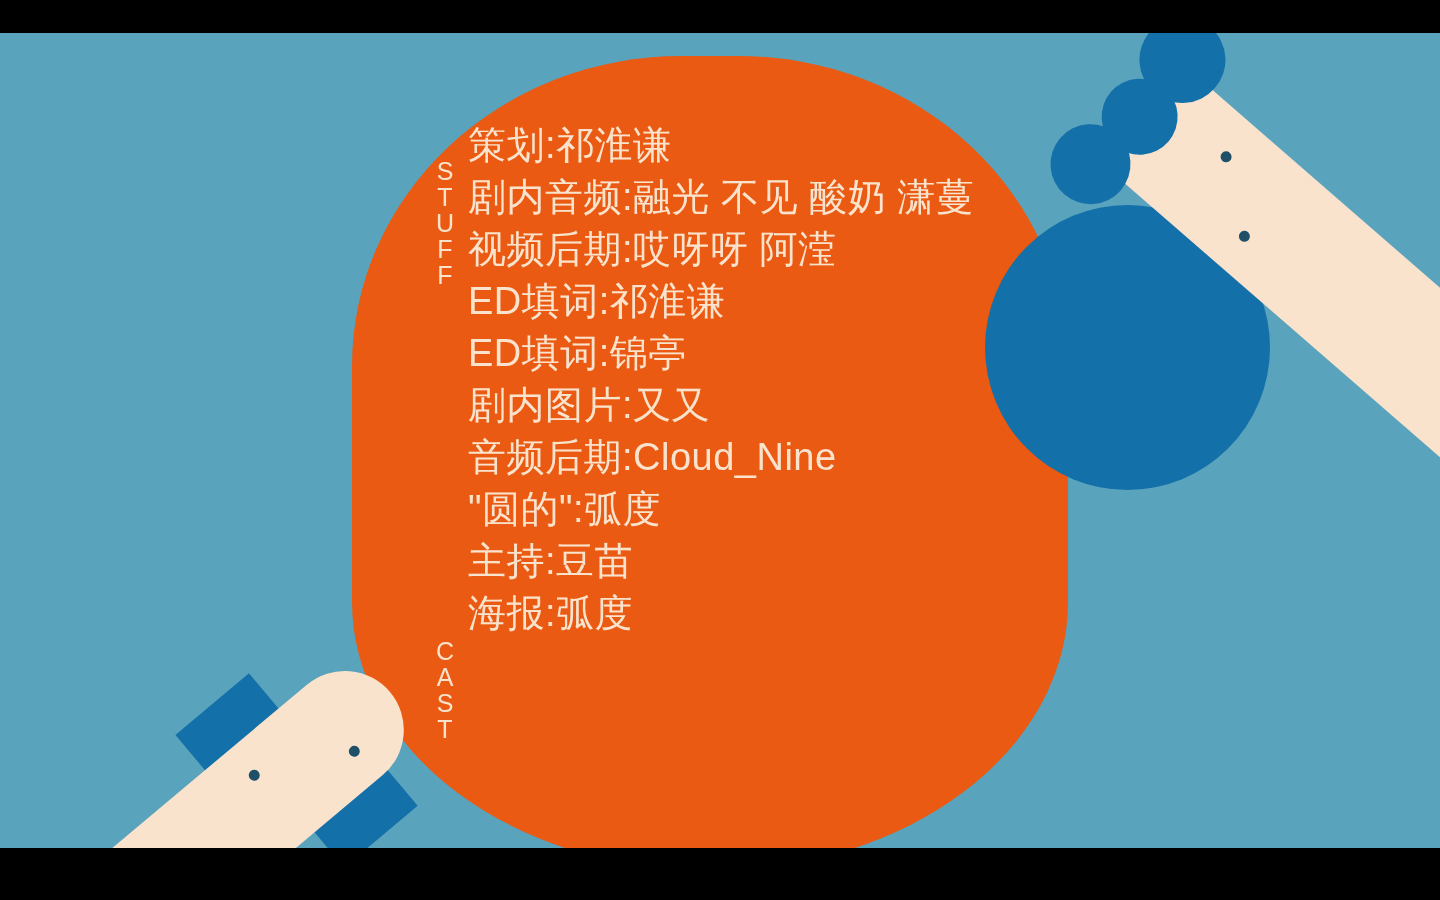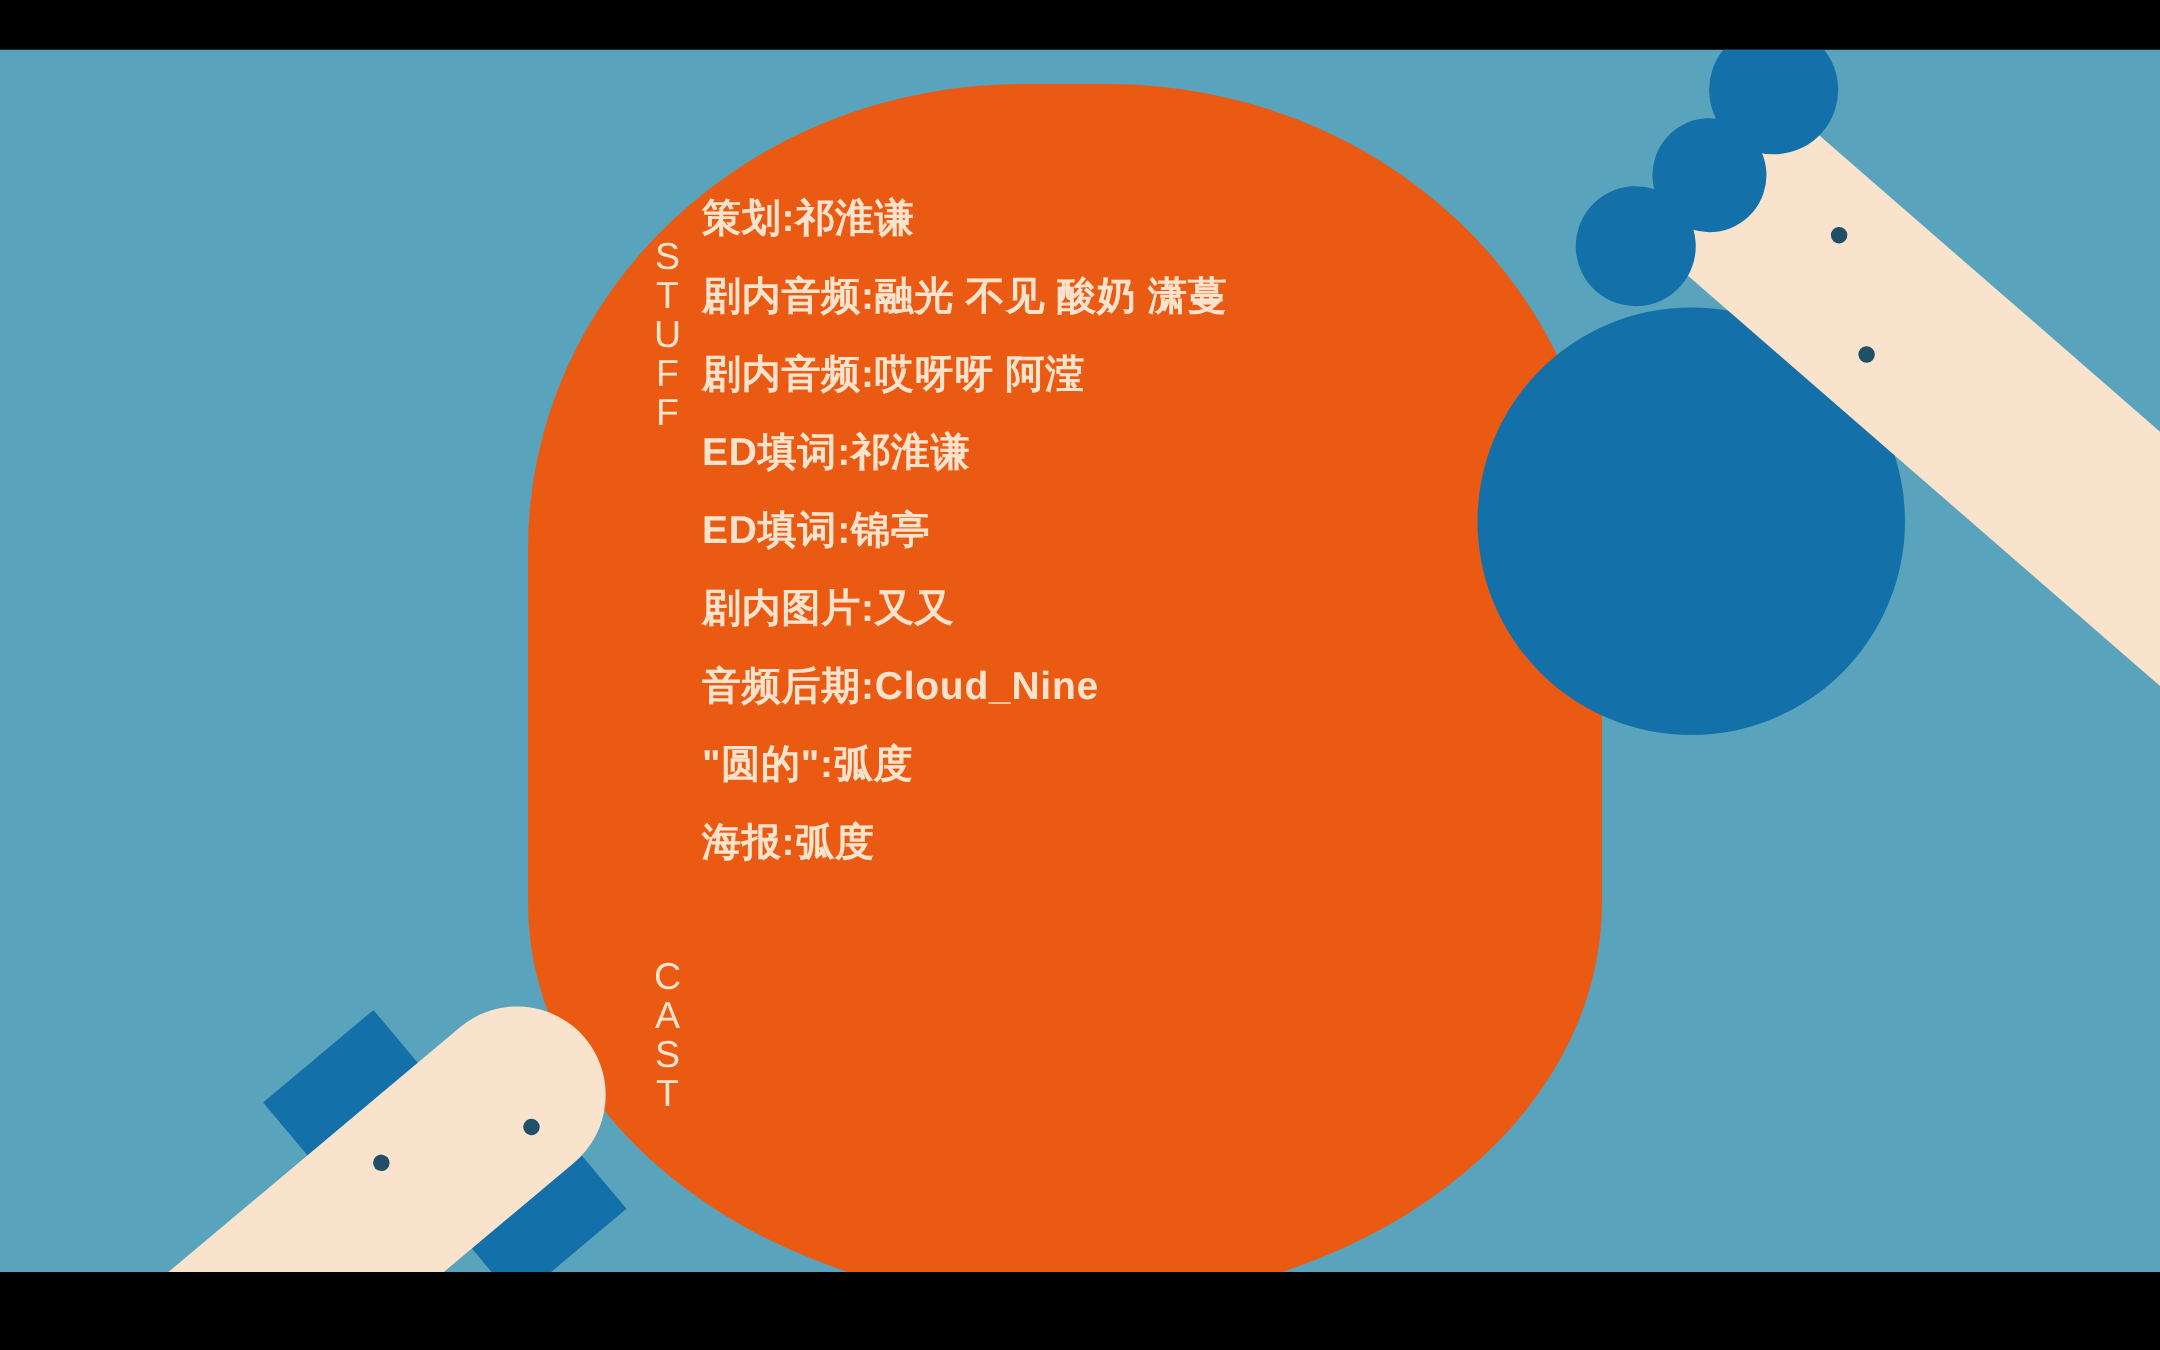--- a/index.html
+++ b/index.html
@@ -163,24 +163,24 @@
   #label-cast  { top: 605px; }
 
   #credit-lines {
     position: absolute;
     left: 468px;
     top: 86px;
     width: 700px;
   }
   .credit-line {
     color: #FAE3CC;
-    font-size: 26px;
+    font-size: 38px;
     line-height: 52px;
     white-space: nowrap;
-    font-weight: 700;
+    font-weight: 400;
     letter-spacing: 0.5px;
   }
 </style>
 </head>
 <body>
 
 <div id="stage">
 
   <div class="letterbox top"></div>
 
@@ -221,26 +221,27 @@
       <div class="section-label" id="label-cast">
         <span>C</span>
         <span>A</span>
         <span>S</span>
         <span>T</span>
       </div>
 
       <div id="credit-lines">
         <div class="credit-line">策划:祁淮谦</div>
         <div class="credit-line">剧内音频:融光 不见 酸奶 潇蔓</div>
-        <div class="credit-line">剧内音频:哎呀呀 阿滢</div>
+        <div class="credit-line">视频后期:哎呀呀 阿滢</div>
         <div class="credit-line">ED填词:祁淮谦</div>
         <div class="credit-line">ED填词:锦亭</div>
         <div class="credit-line">剧内图片:又又</div>
         <div class="credit-line">音频后期:Cloud_Nine</div>
         <div class="credit-line">"圆的":弧度</div>
+        <div class="credit-line">主持:豆苗</div>
         <div class="credit-line">海报:弧度</div>
       </div>
 
     </div>
   </div>
 
   <div class="letterbox bottom"></div>
 </div>
 
 </body></html>

